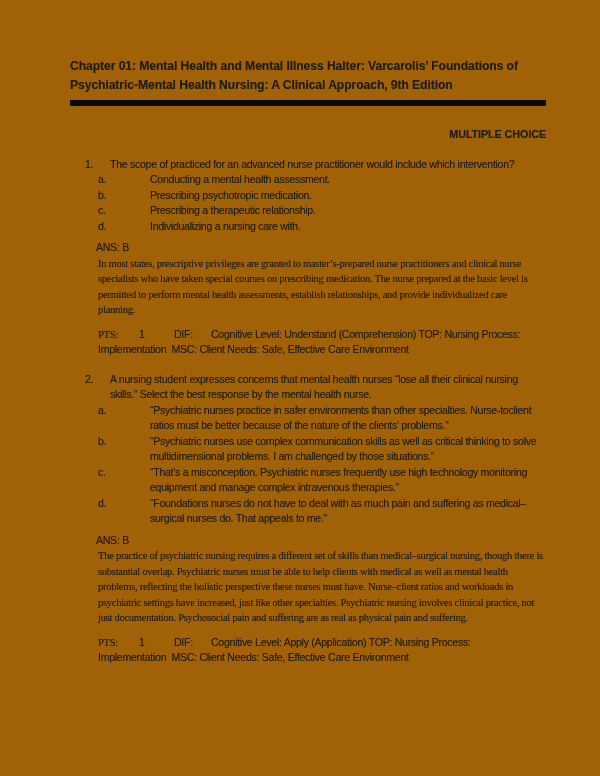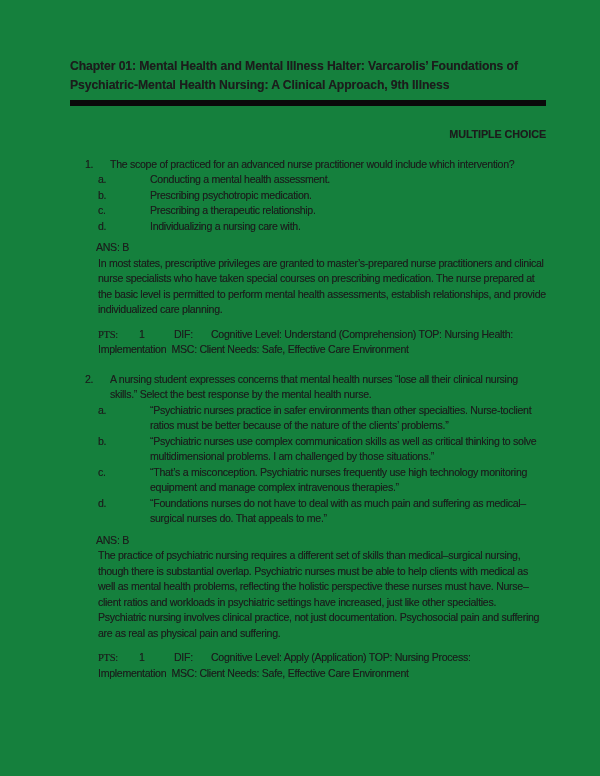--- a/index.html
+++ b/index.html
@@ -1,21 +1,21 @@
 <!DOCTYPE html>
 <html><head>
 <meta charset="utf-8">
 <style>
   html, body { margin: 0; padding: 0; background: #ffffff; }
   .page {
     position: relative;
     width: 600px;
     height: 776px;
     box-sizing: border-box;
-    background: #15803d;
+    background: #a16207;
     padding: 57px 54px 0 70px;
     font-family: "Liberation Sans", sans-serif;
     color: #1c1c1c;
     font-size: 10.6px;
     line-height: 15.5px;
     letter-spacing: -0.3px;
     text-shadow: 0 0 0.6px rgba(25,25,25,0.45);
     overflow: hidden;
   }
   .doc-header {
@@ -38,35 +38,35 @@
     text-align: right;
   }
   .question { margin-top: 14px; }
   .q-row { display: flex; }
   .q-num { flex: none; width: 17px; margin-left: 15px; }
   .q-stem { flex: 1; margin-left: 8px; }
   .option-row { display: flex; }
   .opt-letter { flex: none; width: 17px; margin-left: 28px; }
   .opt-text { flex: 1; margin-left: 35px; }
   .ans-label { margin-left: 26px; margin-top: 6px; }
-  .rationale { margin-left: 28px; }
+  .rationale { margin-left: 28px; font-family: Liberation Serif, serif; }
   .meta { margin-left: 28px; margin-top: 9px; }
   .m-pts { display: inline-block; width: 41px; font-family: Liberation Serif, serif; }
   .m-val { display: inline-block; width: 35px; }
   .m-dif { display: inline-block; width: 37px; }
   .meta-l2 { white-space: pre-wrap; }
 </style>
 </head>
 <body>
 
 <div class="page">
 
   <div class="doc-header">
     <div>Chapter 01: Mental Health and Mental Illness Halter: Varcarolis’ Foundations of</div>
-    <div>Psychiatric-Mental Health Nursing: A Clinical Approach, 9th Illness</div>
+    <div>Psychiatric-Mental Health Nursing: A Clinical Approach, 9th Edition</div>
   </div>
 
   <div class="rule"></div>
 
   <div class="section-label">MULTIPLE CHOICE</div>
 
   <div class="question">
     <div class="q-row">
       <span class="q-num">1.</span>
       <span class="q-stem">The scope of practiced for an advanced nurse practitioner would include which intervention?</span>
@@ -84,21 +84,21 @@
       <span class="opt-text">Prescribing a therapeutic relationship.</span>
     </div>
     <div class="option-row">
       <span class="opt-letter">d.</span>
       <span class="opt-text">Individualizing a nursing care with.</span>
     </div>
     <div class="ans-label">ANS: B</div>
     <div class="rationale">In most states, prescriptive privileges are granted to master’s-prepared nurse practitioners and clinical nurse specialists who have taken special courses on prescribing medication. The nurse prepared at the basic level is permitted to perform mental health assessments, establish relationships, and provide individualized care planning.</div>
     <div class="meta">
       <div>
-        <span class="m-pts">PTS:</span><span class="m-val">1</span><span class="m-dif">DIF:</span><span>Cognitive Level: Understand (Comprehension) TOP: Nursing Health:</span>
+        <span class="m-pts">PTS:</span><span class="m-val">1</span><span class="m-dif">DIF:</span><span>Cognitive Level: Understand (Comprehension) TOP: Nursing Process:</span>
       </div>
       <div class="meta-l2">Implementation  MSC: Client Needs: Safe, Effective Care Environment</div>
     </div>
   </div>
 
   <div class="question">
     <div class="q-row">
       <span class="q-num">2.</span>
       <span class="q-stem">A nursing student expresses concerns that mental health nurses “lose all their clinical nursing skills.” Select the best response by the mental health nurse.</span>
     </div>

